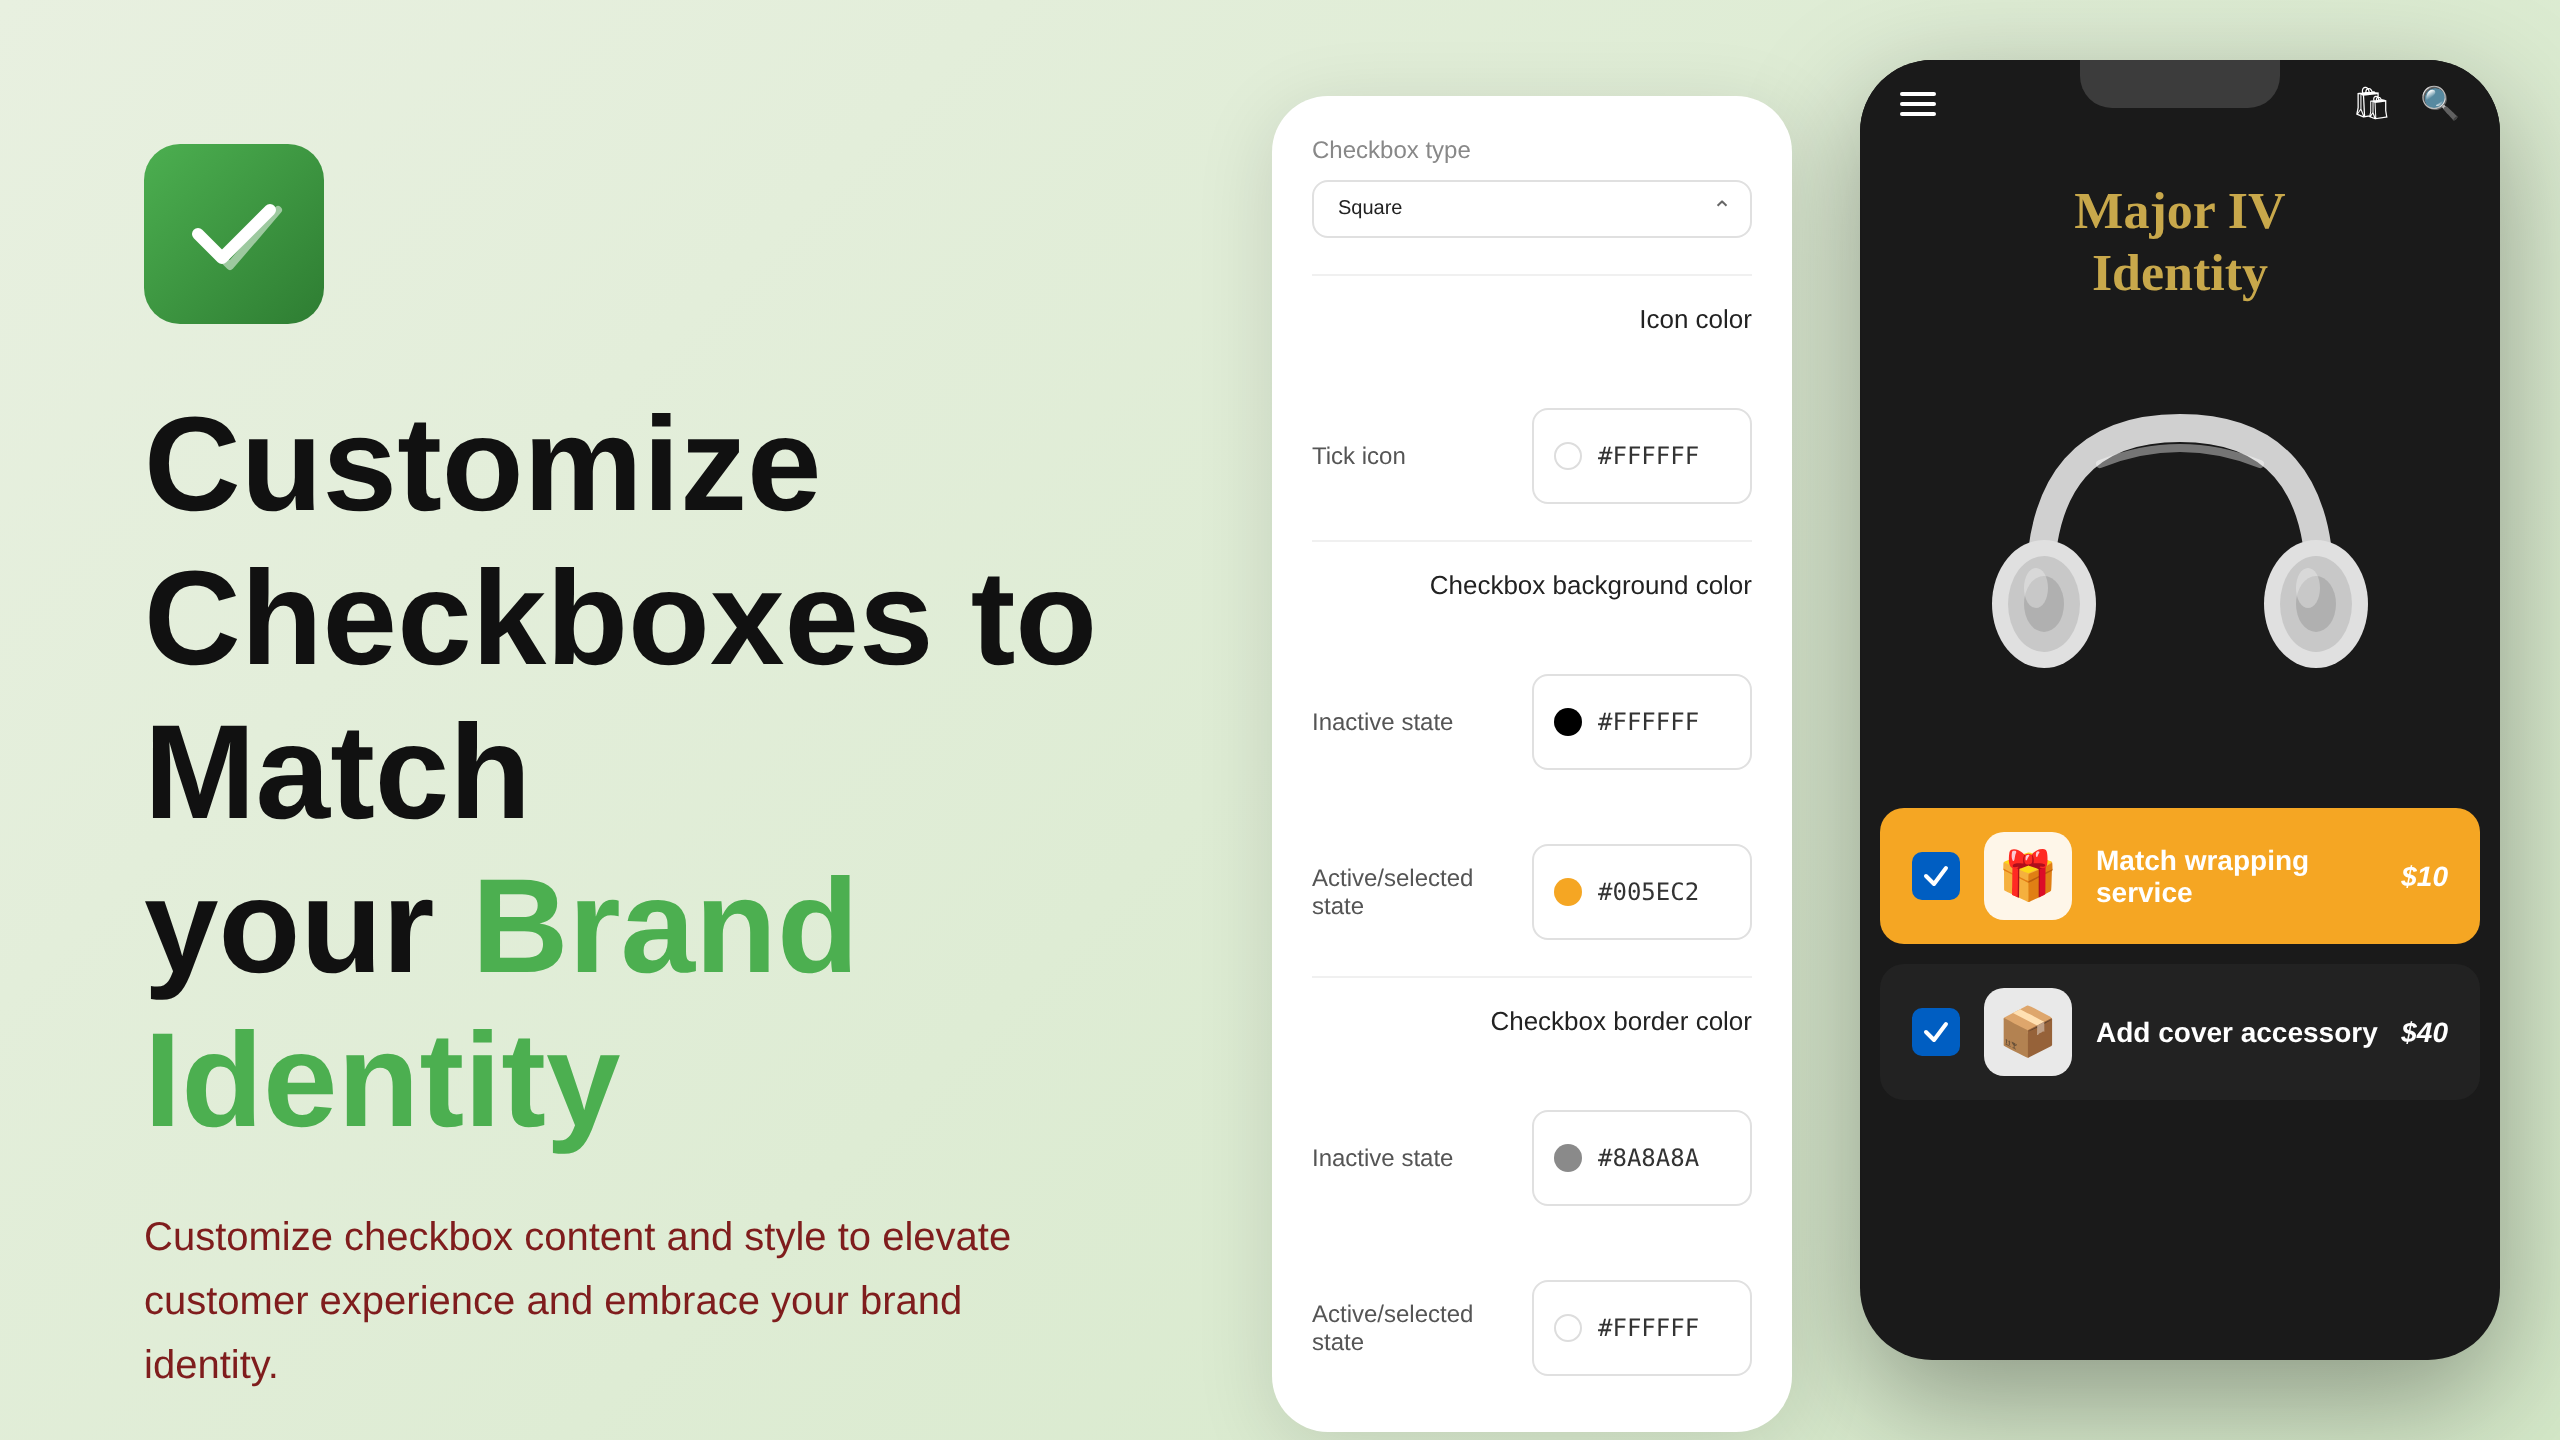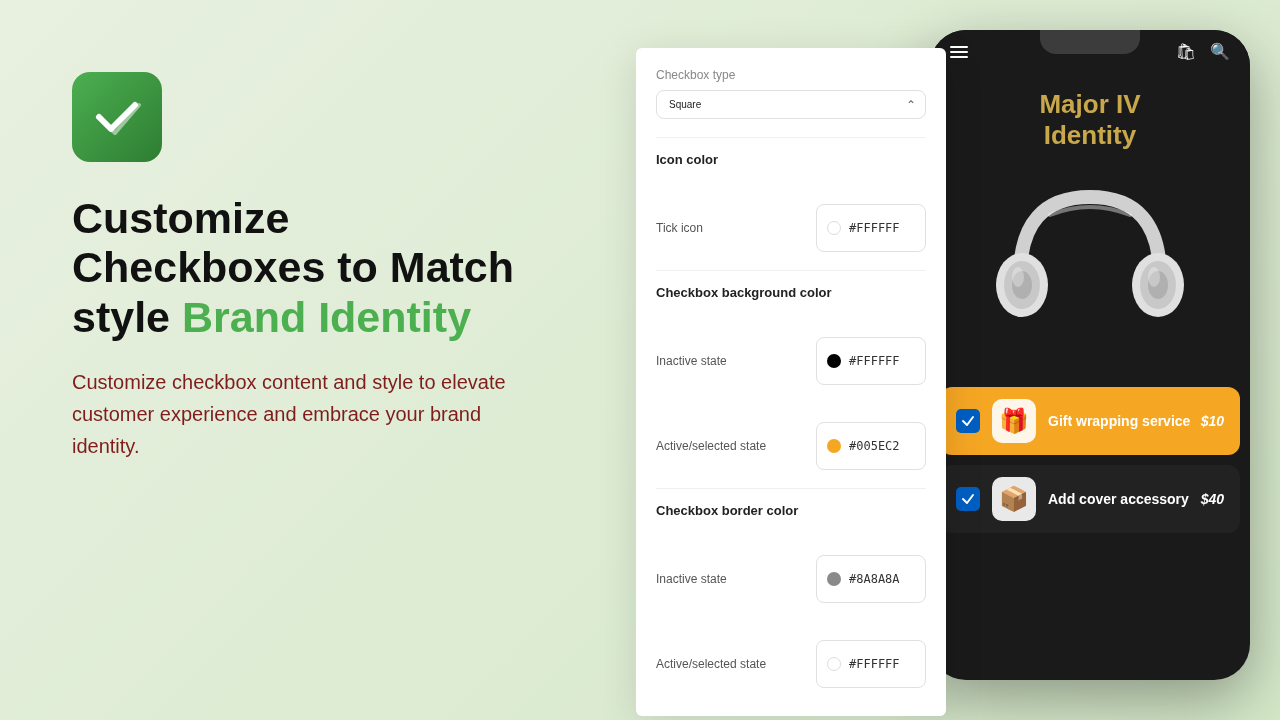--- a/index.html
+++ b/index.html
@@ -29,21 +29,21 @@
       align-items: center;
       justify-content: center;
       margin-bottom: 32px;
     }
     .logo-box svg {
       width: 56px;
       height: 56px;
     }
 
     .headline {
-      font-size: 43px;
+      font-size: 67px;
       font-weight: 800;
       color: #111;
       line-height: 1.15;
       margin-bottom: 24px;
     }
     .headline .brand {
       color: #4CAF50;
     }
 
     .subtext {
@@ -51,23 +51,23 @@
       color: #7f1d1d;
       line-height: 1.6;
       max-width: 440px;
     }
 
     
     .panel-section {
       position: absolute;
       left: 636px;
       top: 48px;
-      width: 310px;
+      width: 260px;
       background: #fff;
-      border-radius: 6px;
+      border-radius: 28px;
       box-shadow: 0 8px 40px rgba(0,0,0,0.12);
       padding: 20px;
       z-index: 10;
     }
 
     .panel-group {
       margin-bottom: 18px;
     }
     .panel-group:last-child { margin-bottom: 0; }
 
@@ -103,23 +103,24 @@
     }
 
     .divider {
       height: 1px;
       background: #f0f0f0;
       margin: 14px 0;
     }
 
     .section-title {
       font-size: 13px;
-      font-weight: 700;
+      font-weight: 400;
       color: #222;
       margin-bottom: 10px;
+      text-align: right;
     }
 
     .color-row {
       display: flex;
       align-items: center;
       justify-content: space-between;
       margin-bottom: 8px;
       margin-top: 37px;
     }
     .color-row-label {
@@ -214,22 +215,22 @@
     .phone-product {
       background: #1a1a1a;
       padding: 20px;
       text-align: center;
     }
     .product-title {
       font-size: 26px;
       font-weight: 700;
       color: #c8a84b;
       line-height: 1.2;
-      margin-bottom: 16px;
-      font-family: Liberation Sans, sans-serif;
+      margin-bottom: 32px;
+      font-family: Liberation Serif, serif;
     }
     .headphone-img {
       width: 220px;
       height: 200px;
       margin: 0 auto;
       position: relative;
     }
 
     
     .headphone-svg {
@@ -302,21 +303,21 @@
     <svg viewBox="0 0 56 56" fill="none">
       <rect width="56" height="56" rx="10" fill="none"></rect>
       <polyline points="10,28 22,40 46,16" stroke="white" stroke-width="6" stroke-linecap="round" stroke-linejoin="round"></polyline>
       <polyline points="16,34 26,44 50,16" stroke="white" stroke-width="4" stroke-linecap="round" stroke-linejoin="round" opacity="0.5"></polyline>
     </svg>
   </div>
 
   <h1 class="headline">
     <span>Customize</span><br>
     <span>Checkboxes to Match</span><br>
-    <span>style </span><span class="brand">Brand Identity</span>
+    <span>your </span><span class="brand">Brand Identity</span>
   </h1>
 
   <p class="subtext">Customize checkbox content and style to elevate customer experience and embrace your brand identity.</p>
 </div>
 
 <div class="panel-section">
 
   <div class="panel-group">
     <div class="panel-label">Checkbox type</div>
     <div class="panel-select-wrap">
@@ -429,21 +430,21 @@
     <div class="addon-card orange">
       <div class="addon-checkbox">
         <svg viewBox="0 0 14 14" fill="none">
           <polyline points="2,7 6,11 12,3" stroke="white" stroke-width="2" stroke-linecap="round" stroke-linejoin="round"></polyline>
         </svg>
       </div>
       <div class="addon-icon-box">
         <span>🎁</span>
       </div>
       <div class="addon-text">
-        <span class="addon-name">Gift wrapping service</span>
+        <span class="addon-name">Match wrapping service</span>
         <span class="addon-price">$10</span>
       </div>
     </div>
 
     <div class="addon-card dark">
       <div class="addon-checkbox">
         <svg viewBox="0 0 14 14" fill="none">
           <polyline points="2,7 6,11 12,3" stroke="white" stroke-width="2" stroke-linecap="round" stroke-linejoin="round"></polyline>
         </svg>
       </div>

